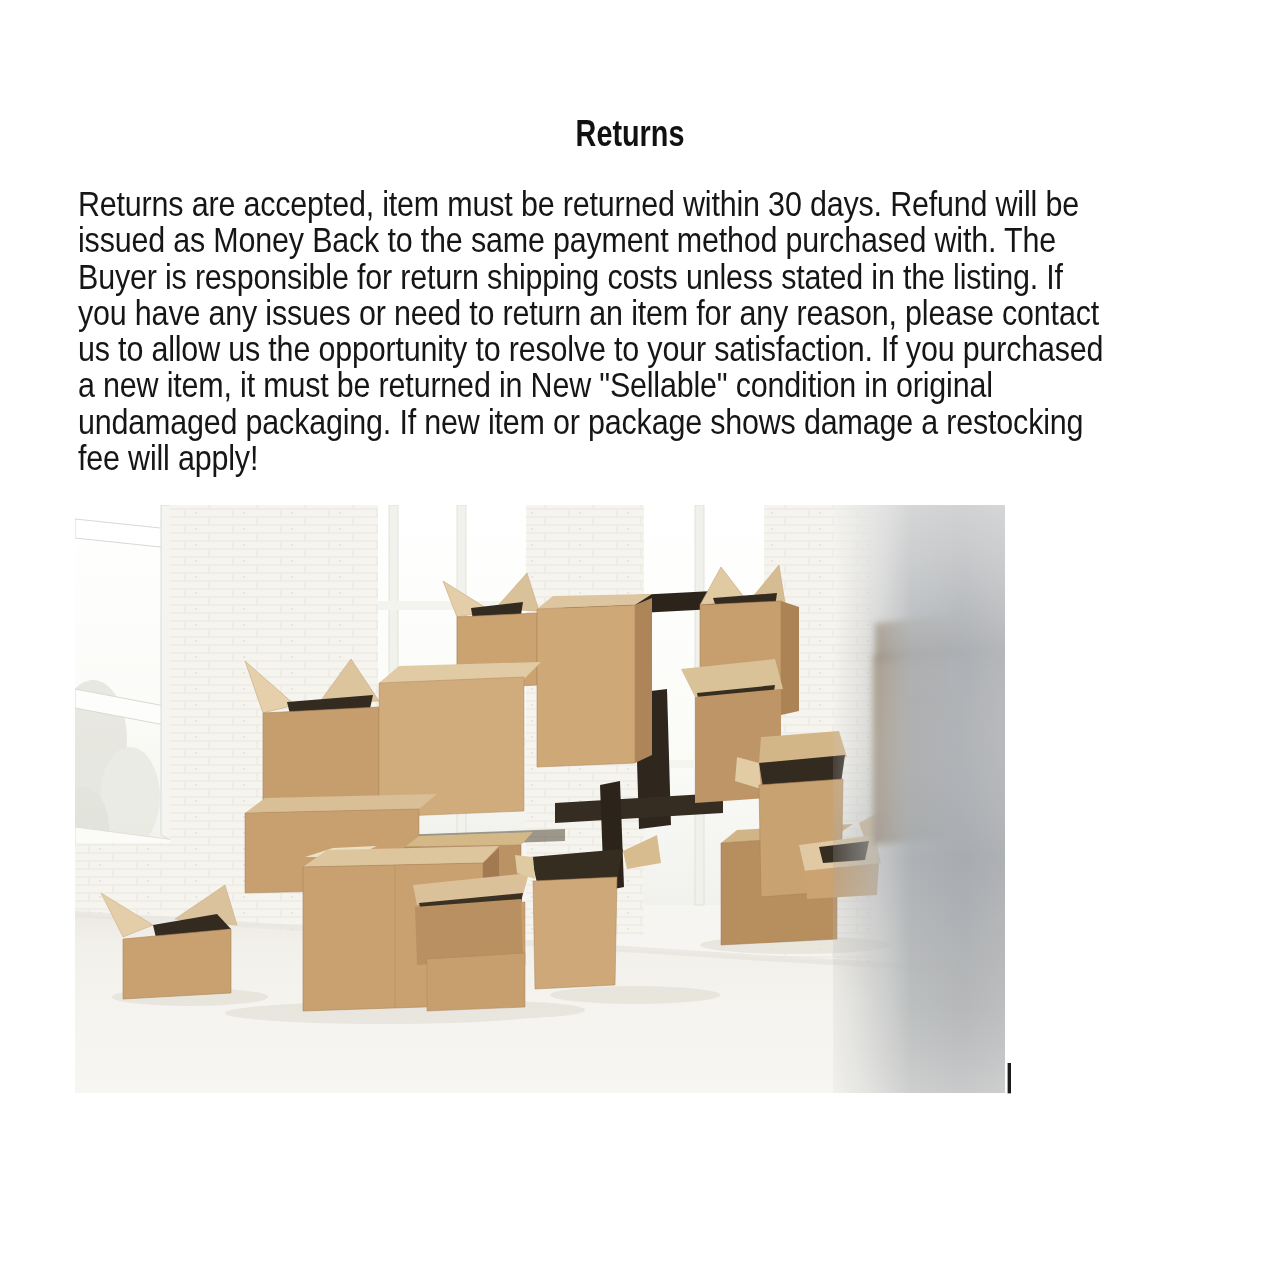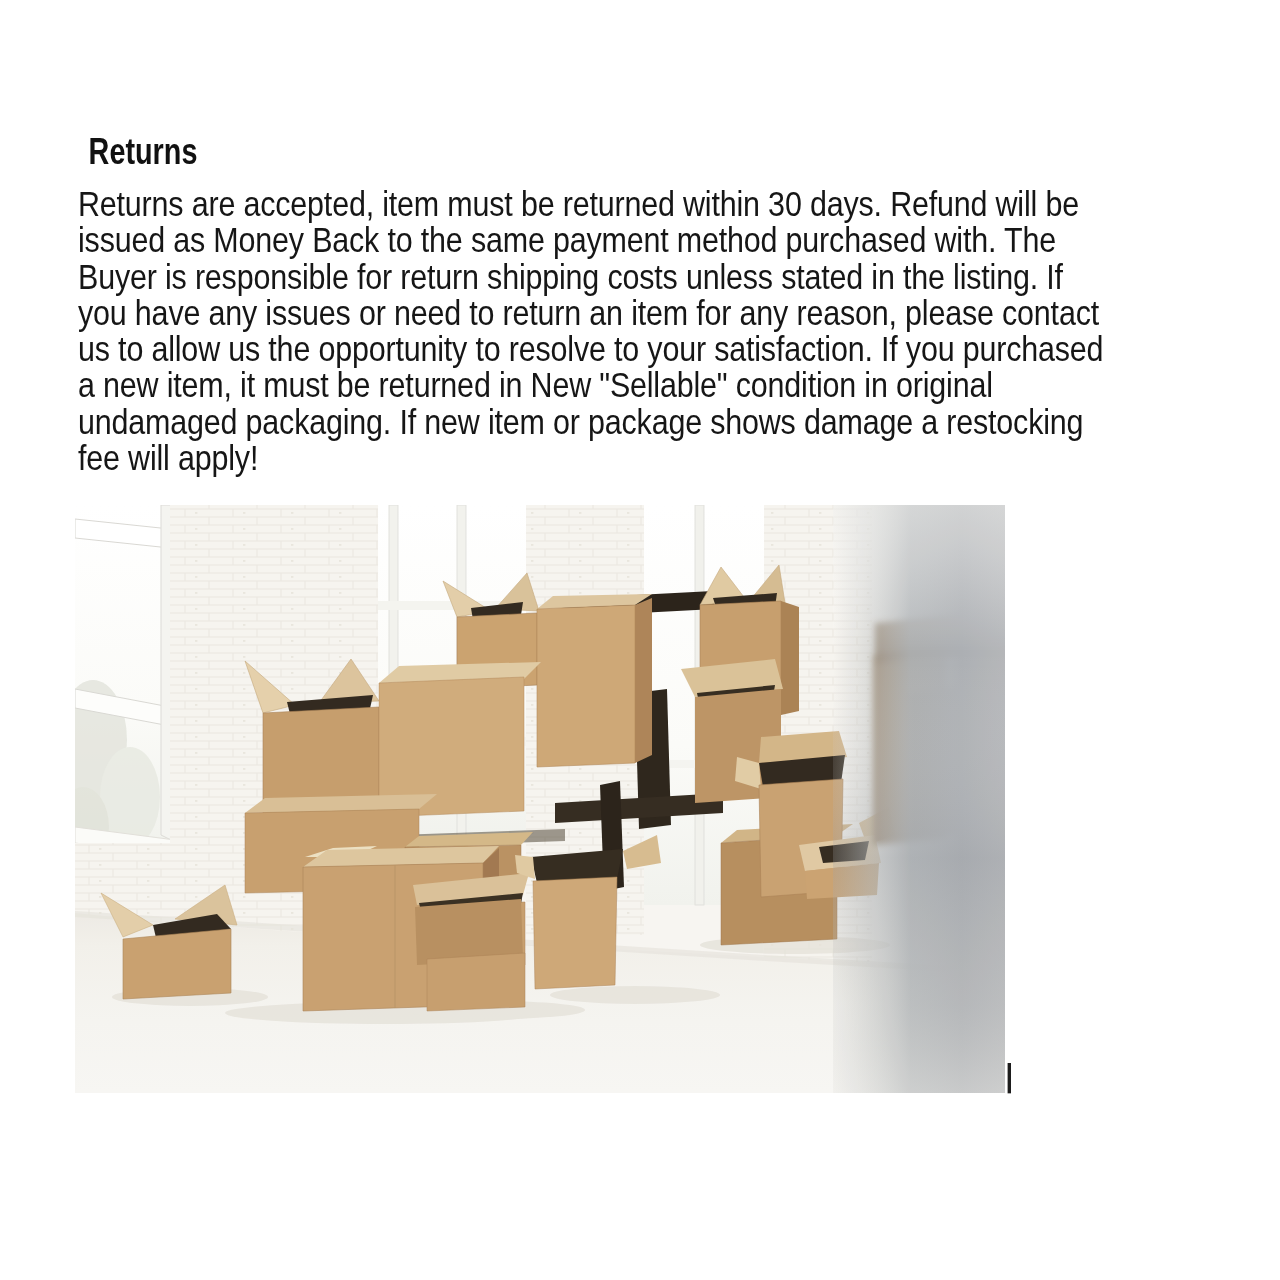--- a/index.html
+++ b/index.html
@@ -1,21 +1,21 @@
 <!DOCTYPE html>
 <html><head>
 <meta charset="utf-8">
 <style>
   html,body{margin:0;padding:0;}
   body{
     width:1280px;height:1280px;position:relative;background:#ffffff;
     font-family:"Liberation Sans", sans-serif;color:#1a1a1a;overflow:hidden;
   }
   .doc-title-wrap{
-    position:absolute;left:75px;top:108px;width:1110px;
+    position:absolute;left:75px;top:90px;width:1110px;text-align:center;
   }
   .doc-title{
     display:inline-block;font-weight:700;font-size:36px;line-height:40px;
     color:#111;transform:scaleX(0.80);transform-origin:center top;white-space:nowrap;
   }
   .policy{
     position:absolute;left:78px;top:186px;width:1260px;
     font-size:35px;line-height:36.3px;letter-spacing:-0.2px;color:#161616;
     transform:scaleX(0.87);transform-origin:left top;
   }

